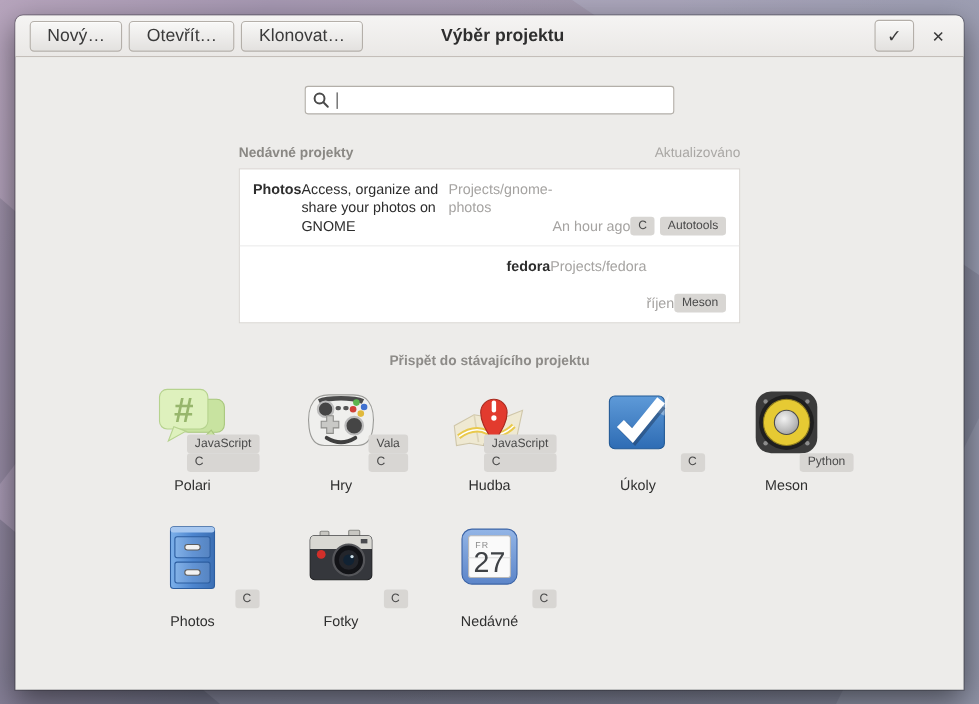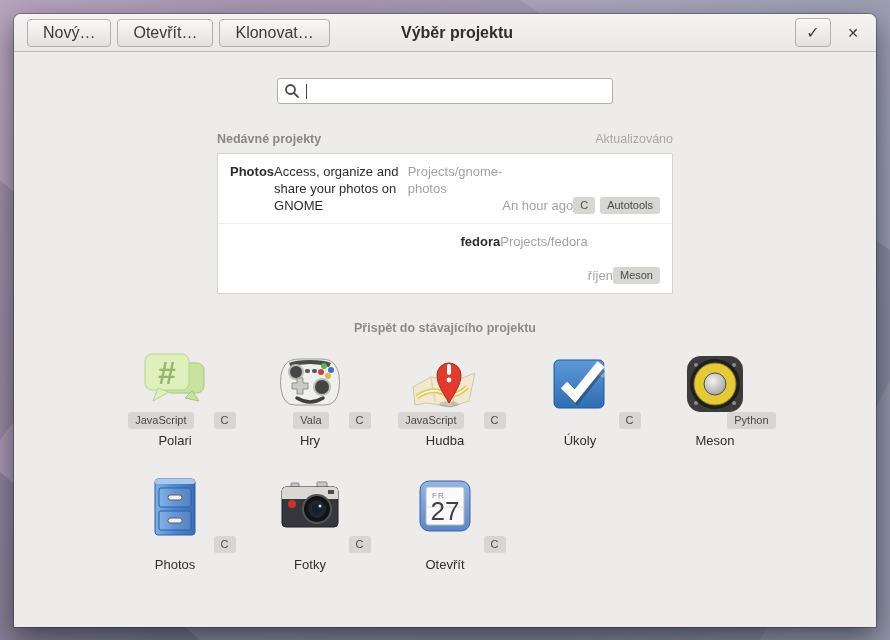--- a/index.html
+++ b/index.html
@@ -62,21 +62,21 @@
   .p-path{font-size:13px;color:#a5a3a1;line-height:17px;}
   .p-updated{font-size:13px;color:#a5a3a1;line-height:17px;}
   .badges{display:flex;gap:5px;}
   .badge{background:#d8d6d3;border-radius:3px;padding:2px 7px;font-size:11px;color:#4a4a4a;line-height:13px;}
 
   .contrib-title{margin-top:27px;text-align:center;font-size:12.5px;font-weight:bold;color:#8d8b88;}
 
   .grid{width:675px;margin:16px auto 0;display:grid;grid-template-columns:repeat(5,135px);row-gap:27px;}
   .cell{display:flex;flex-direction:column;align-items:center;}
   .iconwrap{height:72px;width:135px;display:flex;justify-content:center;align-items:flex-start;position:relative;}
-  .cell-badges{position:absolute;bottom:-6px;right:7px;display:flex;gap:20px;}
+  .cell-badges{position:absolute;bottom:-6px;right:7px;display:flex;gap:0;flex-direction:column;}
   .cell-label{margin-top:10px;font-size:13px;color:#2f2f2f;}
 </style>
 </head>
 <body>
 
 <div class="facet f1"></div>
 <div class="facet f2"></div>
 <div class="facet f3"></div>
 <div class="facet f4"></div>
 
@@ -319,18 +319,18 @@
             <rect x="6" y="6" width="50" height="50" rx="9" fill="url(#cal)" stroke="#3c64a6"></rect>
             <rect x="12" y="12" width="38" height="38" rx="2" fill="#fafafa" stroke="#b9b9b9"></rect>
             <line x1="12" y1="32" x2="50" y2="32" stroke="#dcdcdc"></line>
             <text x="18" y="23" font-size="8" fill="#8a8a8a" letter-spacing="1" font-family="Liberation Sans, sans-serif">FR</text>
             <text x="31" y="45" font-size="26" fill="#3f4246" text-anchor="middle" font-family="Liberation Sans, sans-serif">27</text>
           </svg>
           <div class="cell-badges">
             <span class="badge">C</span>
           </div>
         </div>
-        <div class="cell-label">Otevřít</div>
+        <div class="cell-label">Nedávné</div>
       </div>
 
     </div>
   </div>
 </div>
 
 </body></html>

